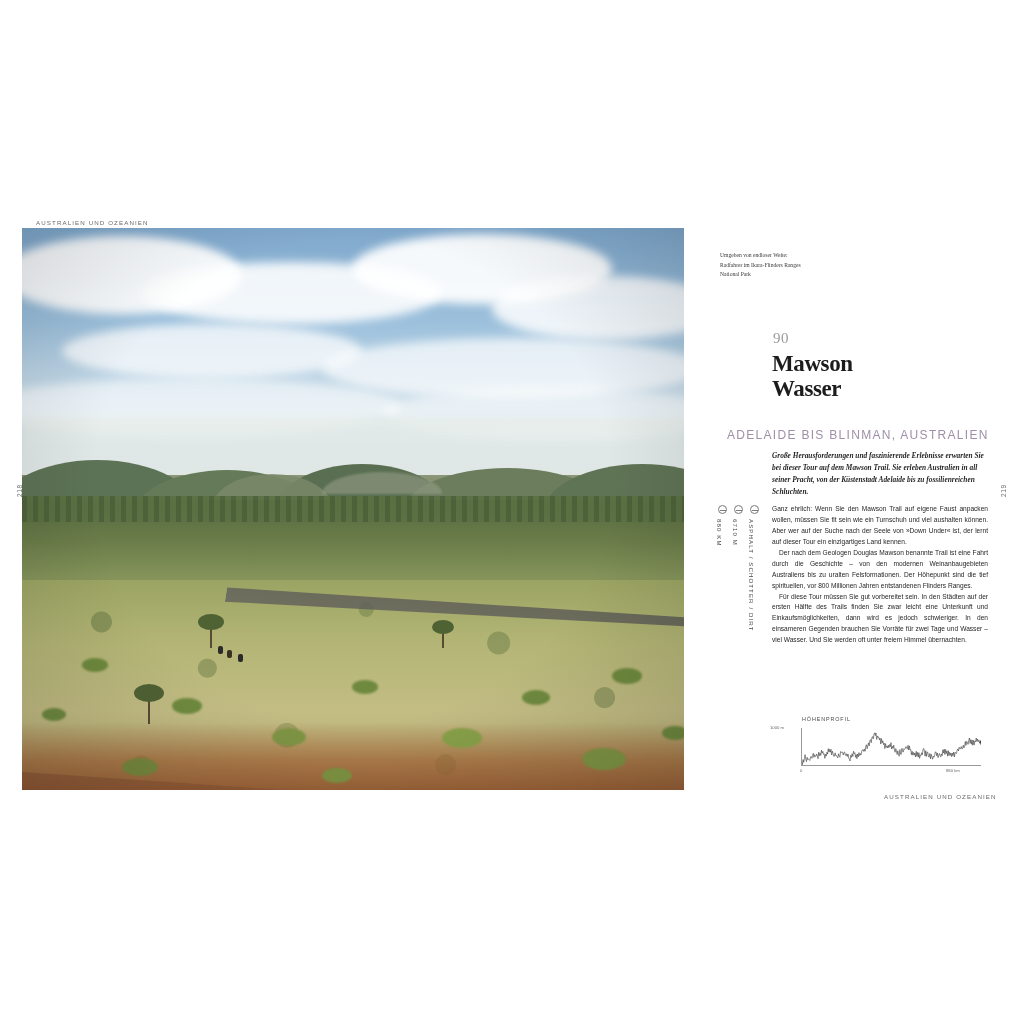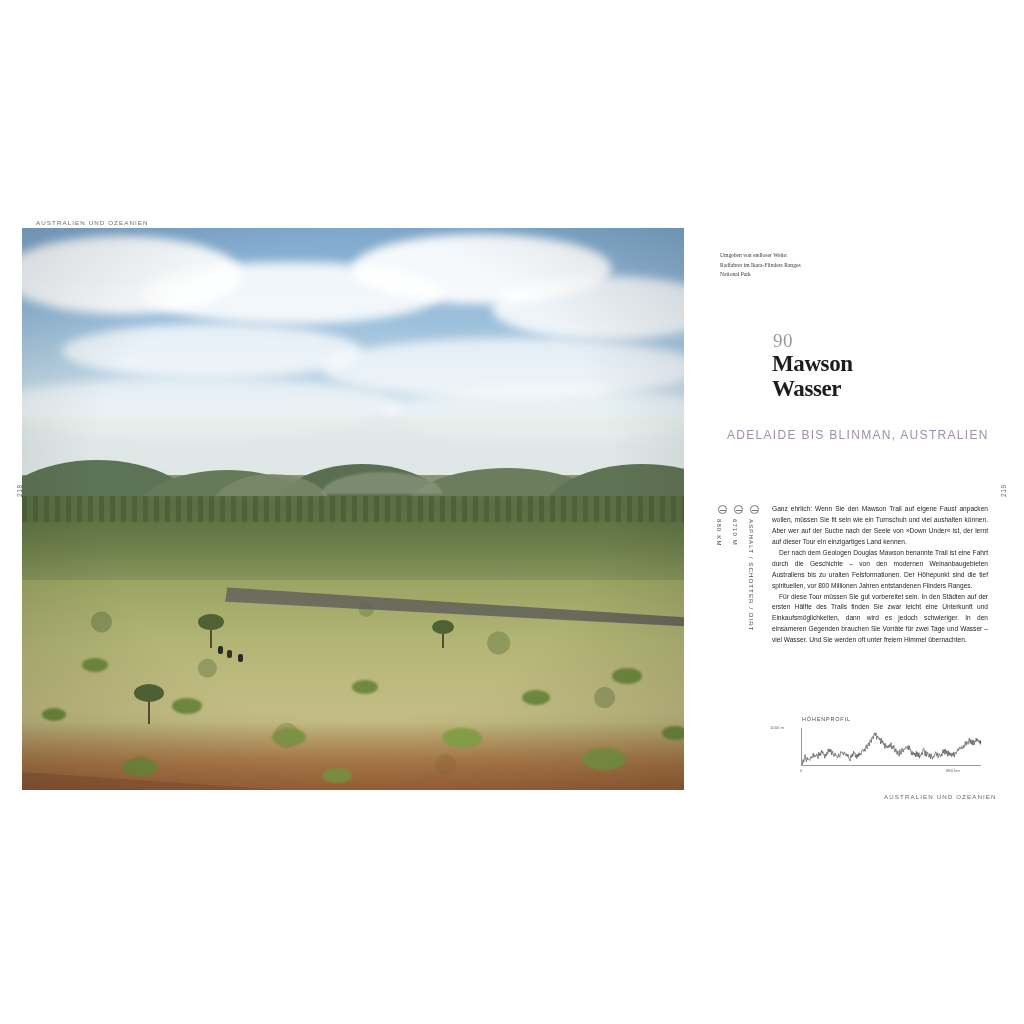--- a/index.html
+++ b/index.html
@@ -199,21 +199,21 @@
     width: 90px;
     font-family: "Liberation Serif", serif;
     font-size: 5.6px;
     line-height: 1.72;
     color: #3a3a3a;
   }
   .chapter-num {
     position: absolute;
     left: 773px; top: 330px;
     font-family: "Liberation Serif", serif;
-    font-size: 19px;
+    font-size: 15px;
     color: #9a9a9a;
     letter-spacing: .5px;
   }
   .title {
     position: absolute;
     left: 772px; top: 352px;
     width: 230px;
     font-family: "Liberation Serif", serif;
     font-weight: bold;
     font-size: 23px;
@@ -409,20 +409,21 @@
 
   <div class="chapter-num">90</div>
 
   <div class="title">
     <div>Mawson</div>
     <div>Wasser</div>
   </div>
 
   <div class="subtitle">ADELAIDE BIS BLINMAN, AUSTRALIEN</div>
 
+  <div class="lead">Große Herausforderungen und faszinierende Erlebnisse erwarten Sie bei dieser Tour auf dem Mawson Trail. Sie erleben Australien in all seiner Pracht, von der Küstenstadt Adelaide bis zu fossilienreichen Schluchten.</div>
 
   <div class="body-col">
     <p>Ganz ehrlich: Wenn Sie den Mawson Trail auf eigene Faust anpacken wollen, müssen Sie fit sein wie ein Turnschuh und viel aushalten können. Aber wer auf der Suche nach der Seele von »Down Under« ist, der lernt auf dieser Tour ein einzigartiges Land kennen.</p>
     <p>Der nach dem Geologen Douglas Mawson benannte Trail ist eine Fahrt durch die Geschichte – von den modernen Weinanbaugebieten Australiens bis zu uralten Felsformationen. Der Höhepunkt sind die tief spirituellen, vor 800 Millionen Jahren entstandenen Flinders Ranges.</p>
     <p>Für diese Tour müssen Sie gut vorbereitet sein. In den Städten auf der ersten Hälfte des Trails finden Sie zwar leicht eine Unterkunft und Einkaufsmöglichkeiten, dann wird es jedoch schwieriger. In den einsameren Gegenden brauchen Sie Vorräte für zwei Tage und Wasser – viel Wasser. Und Sie werden oft unter freiem Himmel übernachten.</p>
   </div>
 
   <div class="specs">
     <div class="spec spec-1">
       <span class="ico"></span>

